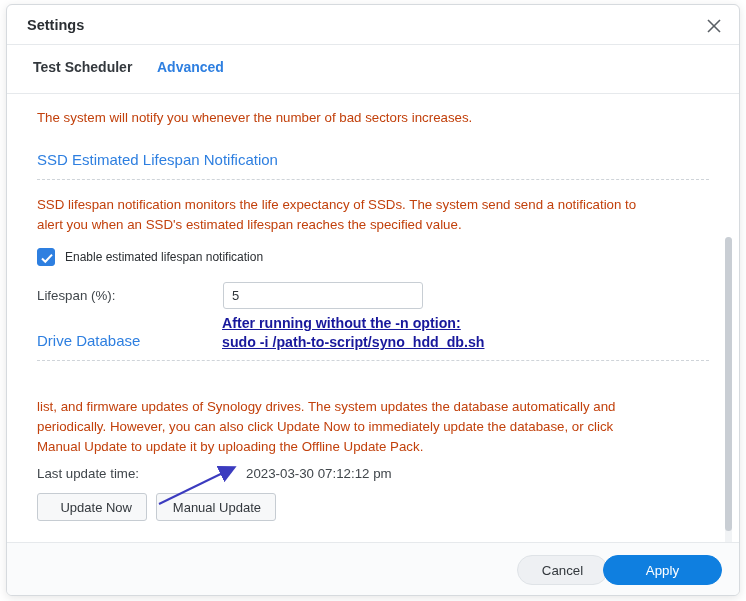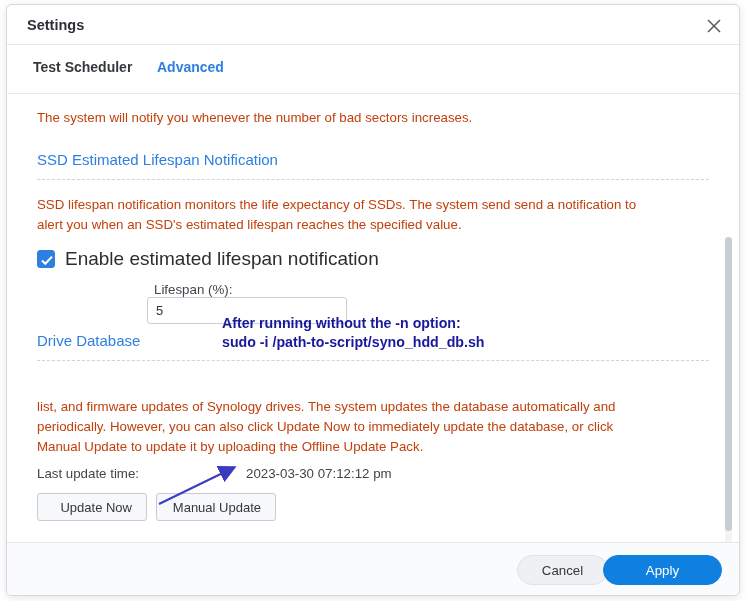--- a/index.html
+++ b/index.html
@@ -123,32 +123,31 @@
     cursor: pointer;
     box-sizing: border-box;
   }
   .checkbox svg {
     position: absolute;
     left: 2px;
     top: 2px;
   }
   .checkbox-label {
     margin-left: 10px;
-    font-size: 19px;
+    font-size: 12px;
     color: #2b2f33;
   }
 
   .field-row {
     position: absolute;
     left: 30px;
     top: 188px;
     width: 420px;
     display: flex;
     align-items: center;
-    flex-direction: column;
   }
   .field-label {
     font-size: 13.3px;
     color: #40464b;
     width: 186px;
   }
   .text-input {
     width: 200px;
     height: 27px;
     border: 1px solid #c8ced4;
@@ -162,20 +161,21 @@
     outline: none;
   }
 
   .annot {
     position: absolute;
     color: #18189c;
     font-size: 14.2px;
     font-weight: bold;
     line-height: 19px;
     white-space: pre;
+    text-decoration: underline;
   }
 
   .lastupdate-label {
     position: absolute;
     left: 30px;
     top: 372px;
     font-size: 13.3px;
     color: #40464b;
   }
   .lastupdate-value {

